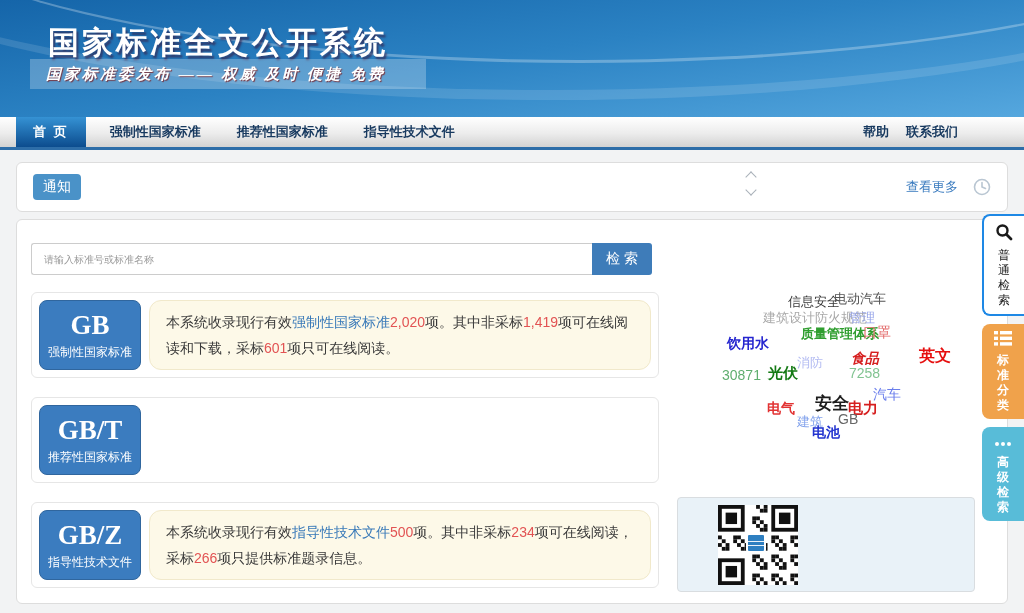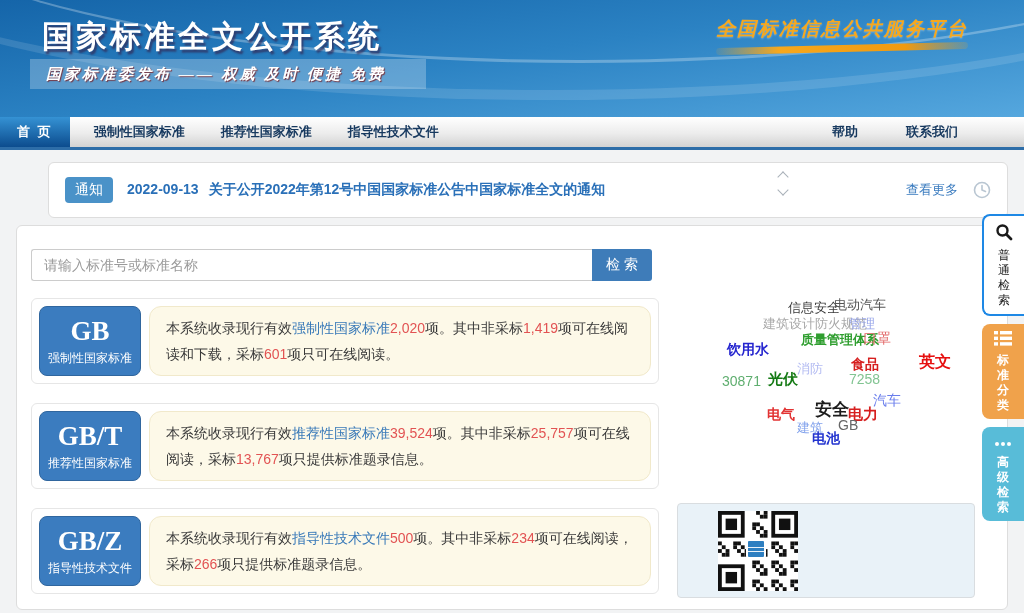--- a/index.html
+++ b/index.html
@@ -6,66 +6,66 @@
   .page{width:1024px;height:613px;position:relative;background:#f2f3f4;
         font-family:"Liberation Sans","DejaVu Sans",sans-serif;overflow:hidden;}
 
   
   header{height:117px;background:linear-gradient(172deg,#1565a9 0%,#2b82c3 48%,#55a7de 100%);
          position:relative;overflow:hidden;}
   .swoosh1{position:absolute;left:-120px;top:-270px;width:1400px;height:330px;border-radius:50%;
            border-bottom:3px solid rgba(255,255,255,.28);}
   .swoosh2{position:absolute;left:-200px;top:-250px;width:1500px;height:340px;border-radius:50%;
            border-bottom:10px solid rgba(255,255,255,.12);}
-  .site-title{position:absolute;left:30px;top:4px;margin:12px;color:#fff;font-size:31px;
+  .site-title{position:absolute;left:30px;top:4px;margin:18px;color:#fff;font-size:31px;
               letter-spacing:3px;font-weight:bold;
               text-shadow:2px 3px 2px rgba(55,25,65,.6);}
   .subtitle-strip{position:absolute;left:30px;top:59px;width:396px;height:30px;
                   background:rgba(255,255,255,.25);color:#fff;line-height:30px;
                   font-family:"Liberation Serif",serif;font-weight:bold;font-style:italic;
                   font-size:15px;letter-spacing:3px;padding-left:16px;box-sizing:border-box;
                   text-shadow:1px 1px 1px rgba(125,35,40,.85);}
   .platform{position:absolute;right:56px;top:16px;text-align:center;cursor:pointer;}
   .platform-text{color:#f7a81d;font-family:"Liberation Serif",serif;font-weight:bold;
                  font-style:italic;font-size:19px;letter-spacing:2px;
                  text-shadow:0 1px 2px rgba(255,255,255,.35);}
   .platform-underline{height:7px;margin-top:3px;border-radius:4px;transform:rotate(-1.4deg);
                  background:linear-gradient(90deg,rgba(247,168,29,.1),#f7a81d 25%,#f09a10 75%,rgba(247,168,29,.15));}
 
   
   nav{height:30px;background:linear-gradient(#ffffff,#ececec 55%,#d2d2d2);
       border-bottom:3px solid #2d6da8;display:flex;align-items:stretch;
-      position:relative;}
+      padding-left:16px;position:relative;}
   .nav-item{line-height:30px;font-size:13px;font-weight:bold;color:#17395f;
             margin-right:36px;cursor:pointer;text-decoration:none;}
   .nav-item.active{background:linear-gradient(#3592d4,#0c4c8e);color:#fff;
                    padding:0 17px;margin-right:24px;letter-spacing:2px;}
-  .nav-right{position:absolute;right:66px;top:0;display:flex;gap:48px;}
+  .nav-right{position:absolute;right:66px;top:0;display:flex;gap:17px;}
 
   
   .content{padding:12px 16px 0;}
-  .notice-box{height:56px;background:#fff;border:1px solid #ddd;border-radius:6px;
-              display:flex;align-items:center;padding:0 16px;position:relative;box-sizing:border-box;margin-left:32px;}
+  .notice-box{height:50px;background:#fff;border:1px solid #ddd;border-radius:6px;
+              display:flex;align-items:center;padding:0 16px;position:relative;box-sizing:border-box;}
   .notice-badge{background:#4a92c8;color:#fff;font-size:14px;padding:4px 10px;border-radius:4px;}
   .notice-link{margin-left:14px;color:#2a70b8;font-weight:bold;font-size:14px;
                text-decoration:none;cursor:pointer;}
   .notice-date{margin-right:10px;}
   .chevrons{position:absolute;left:730px;top:10px;display:flex;flex-direction:column;
             align-items:center;gap:5px;cursor:pointer;}
   .caret{width:7px;height:7px;border-right:1.5px solid #a9b1b9;border-bottom:1.5px solid #a9b1b9;}
   .caret.up{transform:rotate(-135deg);}
   .caret.down{transform:rotate(45deg);}
   .more-wrap{margin-left:auto;display:flex;align-items:flex-start;gap:15px;}
   .more{color:#3a7bbf;font-size:13px;text-decoration:none;cursor:pointer;}
 
   .main-box{margin-top:7px;height:385px;background:#fff;border:1px solid #ddd;
             border-radius:6px;position:relative;box-sizing:border-box;}
   .search-input{position:absolute;left:14px;top:23px;width:561px;height:32px;
                 border:1px solid #ccc;border-right:none;border-radius:3px 0 0 3px;
-                padding:0 12px;font-size:14px;color:#333;box-sizing:border-box;outline:none;}
+                padding:0 12px;font-size:10px;color:#333;box-sizing:border-box;outline:none;}
   .search-input::placeholder{color:#9a9a9a;}
   .search-btn{position:absolute;left:575px;top:23px;width:60px;height:32px;background:#3e7cb9;
               color:#fff;border:none;border-radius:0 3px 3px 0;font-size:14px;cursor:pointer;}
 
   #cards{position:absolute;left:14px;top:72px;width:628px;}
   .card-row{height:86px;border:1px solid #e6e6e6;border-radius:6px;margin-bottom:19px;
             display:flex;padding:7px;box-sizing:border-box;background:#fff;}
   .card-badge{width:100px;background:#3b7cbf;border:1px solid #30669e;border-radius:8px;color:#fff;
               display:flex;flex-direction:column;align-items:center;justify-content:center;
               cursor:pointer;flex-shrink:0;}
@@ -102,44 +102,39 @@
 </head>
 <body>
 
 <div class="page">
 
   <header>
     <div class="swoosh1"></div>
     <div class="swoosh2"></div>
     <h1 class="site-title">国家标准全文公开系统</h1>
     <div class="subtitle-strip">国家标准委发布  ——  权威 及时 便捷 免费</div>
-    <div class="platform">
-      <div class="platform-text">全国标准信息公共服务平台</div>
-      <div class="platform-underline"></div>
-    </div>
   </header>
 
   <nav>
     <div id="nav-left" style="display:flex">
         <a class="nav-item active">首 页</a>
         <a class="nav-item">强制性国家标准</a>
         <a class="nav-item">推荐性国家标准</a>
         <a class="nav-item">指导性技术文件</a>
       </div>
     <div class="nav-right" id="nav-right">
         <a class="nav-item" style="margin-right: 0px;">帮助</a>
         <a class="nav-item" style="margin-right: 0px;">联系我们</a>
       </div>
   </nav>
 
   <div class="content">
 
     <div class="notice-box">
       <span class="notice-badge">通知</span>
-      <a class="notice-link"><span class="notice-date">2022-09-13</span><span>关于公开2022年第12号中国国家标准公告中国家标准全文的通知</span></a>
       <div class="chevrons">
         <div class="caret up"></div>
         <div class="caret down"></div>
       </div>
       <div class="more-wrap">
         <a class="more">查看更多</a>
         <svg width="18" height="18" viewBox="0 0 18 18">
           <circle cx="9" cy="9" r="7.5" fill="none" stroke="#b9c6d2" stroke-width="1.6"></circle>
           <path d="M9 4.5 L9 9 L12.5 10.5" fill="none" stroke="#b9c6d2" stroke-width="1.6" stroke-linecap="round"></path>
         </svg>
@@ -156,41 +151,40 @@
               <div class="card-code">GB</div>
               <div class="card-label">强制性国家标准</div>
             </div>
             <div class="card-text"><span class="seg-text">本系统收录现行有效</span><span class="seg-blue">强制性国家标准</span><span class="seg-red">2,020</span><span class="seg-text">项。其中非采标</span><span class="seg-red">1,419</span><span class="seg-text">项可在线阅读和下载，采标</span><span class="seg-red">601</span><span class="seg-text">项只可在线阅读。</span></div>
           </div>
           <div class="card-row">
             <div class="card-badge">
               <div class="card-code">GB/T</div>
               <div class="card-label">推荐性国家标准</div>
             </div>
-            <div class="card-text"><span class="seg-text">本系统收录现行有效</span><span class="seg-blue">推荐性国家标准</span><span class="seg-red">39,524</span><span class="seg-text">项。其中非采标</span><span class="seg-red">25,757</span><span class="seg-text">项可在线阅读，采标</span><span class="seg-red">13,767</span><span class="seg-text">项只提供标准题录信息。</span></div>
           </div>
           <div class="card-row">
             <div class="card-badge">
               <div class="card-code">GB/Z</div>
               <div class="card-label">指导性技术文件</div>
             </div>
             <div class="card-text"><span class="seg-text">本系统收录现行有效</span><span class="seg-blue">指导性技术文件</span><span class="seg-red">500</span><span class="seg-text">项。其中非采标</span><span class="seg-red">234</span><span class="seg-text">项可在线阅读，采标</span><span class="seg-red">266</span><span class="seg-text">项只提供标准题录信息。</span></div>
           </div>
         </div>
 
       <div id="word-cloud">
           <span style="left: 97px; top: 6px; color: rgb(58, 58, 58); font-size: 13px; font-weight: normal;">信息安全</span>
           <span style="left: 143px; top: 3px; color: rgb(85, 85, 85); font-size: 13px;">电动汽车</span>
           <span style="left: 72px; top: 22px; color: rgb(168, 168, 168); font-size: 13px;">建筑设计防火规范</span>
           <span style="left: 158px; top: 22px; color: rgb(152, 166, 234); font-size: 13px;">管理</span>
           <span style="left: 110px; top: 38px; color: rgb(47, 158, 47); font-size: 13px; font-weight: bold;">质量管理体系</span>
           <span style="left: 172px; top: 37px; color: rgb(226, 102, 102); font-size: 14px;">口罩</span>
           <span style="left: 36px; top: 48px; color: rgb(37, 37, 207); font-size: 14px; font-weight: bold;">饮用水</span>
           <span style="left: 106px; top: 67px; color: rgb(179, 187, 242); font-size: 13px;">消防</span>
-          <span style="left: 160px; top: 63px; color: rgb(214, 31, 31); font-size: 14px; font-weight: bold;">食品</span>
+          <span style="left: 160px; top: 63px; color: rgb(214, 31, 31); font-size: 14px; font-weight: bold; font-style: italic;">食品</span>
           <span style="left: 192px; top: 59px; color: rgb(230, 15, 15); font-size: 16px; font-weight: bold; margin-left: 36px;">英文</span>
           <span style="left: 31px; top: 80px; color: rgb(95, 174, 111); font-size: 14px;">30871</span>
           <span style="left: 77px; top: 77px; color: rgb(21, 122, 21); font-size: 15px; font-weight: bold;">光伏</span>
           <span style="left: 158px; top: 78px; color: rgb(130, 196, 146); font-size: 14px;">7258</span>
           <span style="left: 182px; top: 99px; color: rgb(106, 126, 236); font-size: 14px;">汽车</span>
           <span style="left: 124px; top: 105px; color: rgb(29, 29, 29); font-size: 17px; font-weight: bold;">安全</span>
           <span style="left: 76px; top: 113px; color: rgb(226, 51, 51); font-size: 14px; font-weight: bold;">电气</span>
           <span style="left: 157px; top: 112px; color: rgb(214, 31, 31); font-size: 15px; font-weight: bold;">电力</span>
           <span style="left: 106px; top: 126px; color: rgb(130, 162, 236); font-size: 13px;">建筑</span>
           <span style="left: 147px; top: 124px; color: rgb(102, 102, 102); font-size: 14px;">GB</span>

